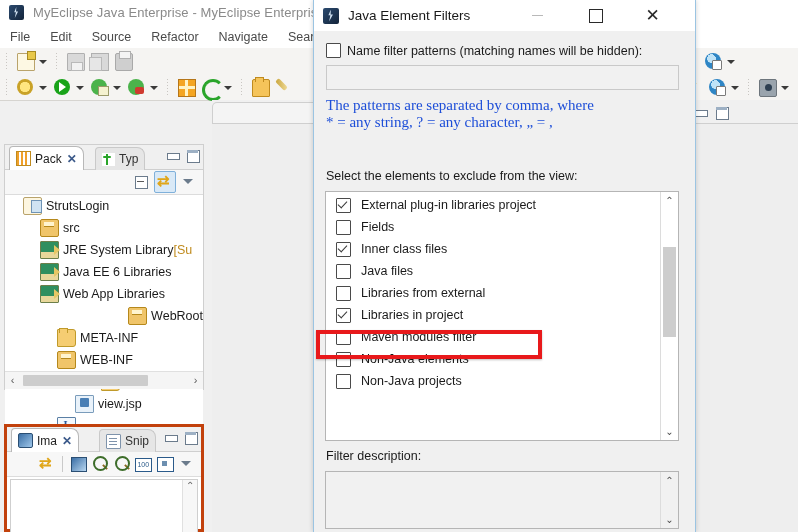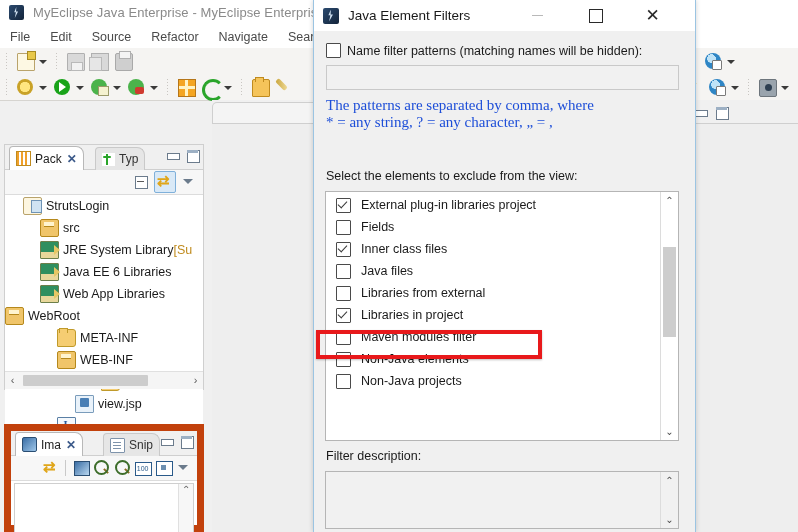--- a/index.html
+++ b/index.html
@@ -408,21 +408,21 @@
             <span class="suffix">[Su</span>
           </div>
         <div class="trow" style="padding-left:35px;">
             <span class="ticon i-lib"></span>
             <span class="tlabel">Java EE 6 Libraries</span>
           </div>
         <div class="trow" style="padding-left:35px;">
             <span class="ticon i-lib"></span>
             <span class="tlabel">Web App Libraries</span>
           </div>
-        <div class="trow" style="">
+        <div class="trow" style="justify-content:flex-end;">
             <span class="ticon i-srcfolder"></span>
             <span class="tlabel">WebRoot</span>
           </div>
         <div class="trow" style="padding-left:52px;">
             <span class="ticon i-folder"></span>
             <span class="tlabel">META-INF</span>
           </div>
         <div class="trow" style="padding-left:52px;">
             <span class="ticon i-srcfolder"></span>
             <span class="tlabel">WEB-INF</span>
@@ -441,21 +441,21 @@
       </div>
 
       <div class="hscroll">
         <div class="hs-arrow">‹</div>
         <div class="hs-thumb" style="width:125px;margin-left:3px;"></div>
         <div style="flex:1"></div>
         <div class="hs-arrow">›</div>
       </div>
     </div>
 
-    <div class="view view-img" style="border:7px solid #c2410c;box-sizing:border-box;">
+    <div class="view view-img" style="border:3px solid #c2410c;box-sizing:border-box;">
       <div class="tabrow">
         <div class="tab active" style="left:4px;">
           <span class="tico tico-img"></span>
           <span>Ima</span>
           <span class="tabclose">✕</span>
         </div>
         <div class="tab inactive" style="left:92px;">
           <span class="tico tico-snip"></span>
           <span>Snip</span>
         </div>

